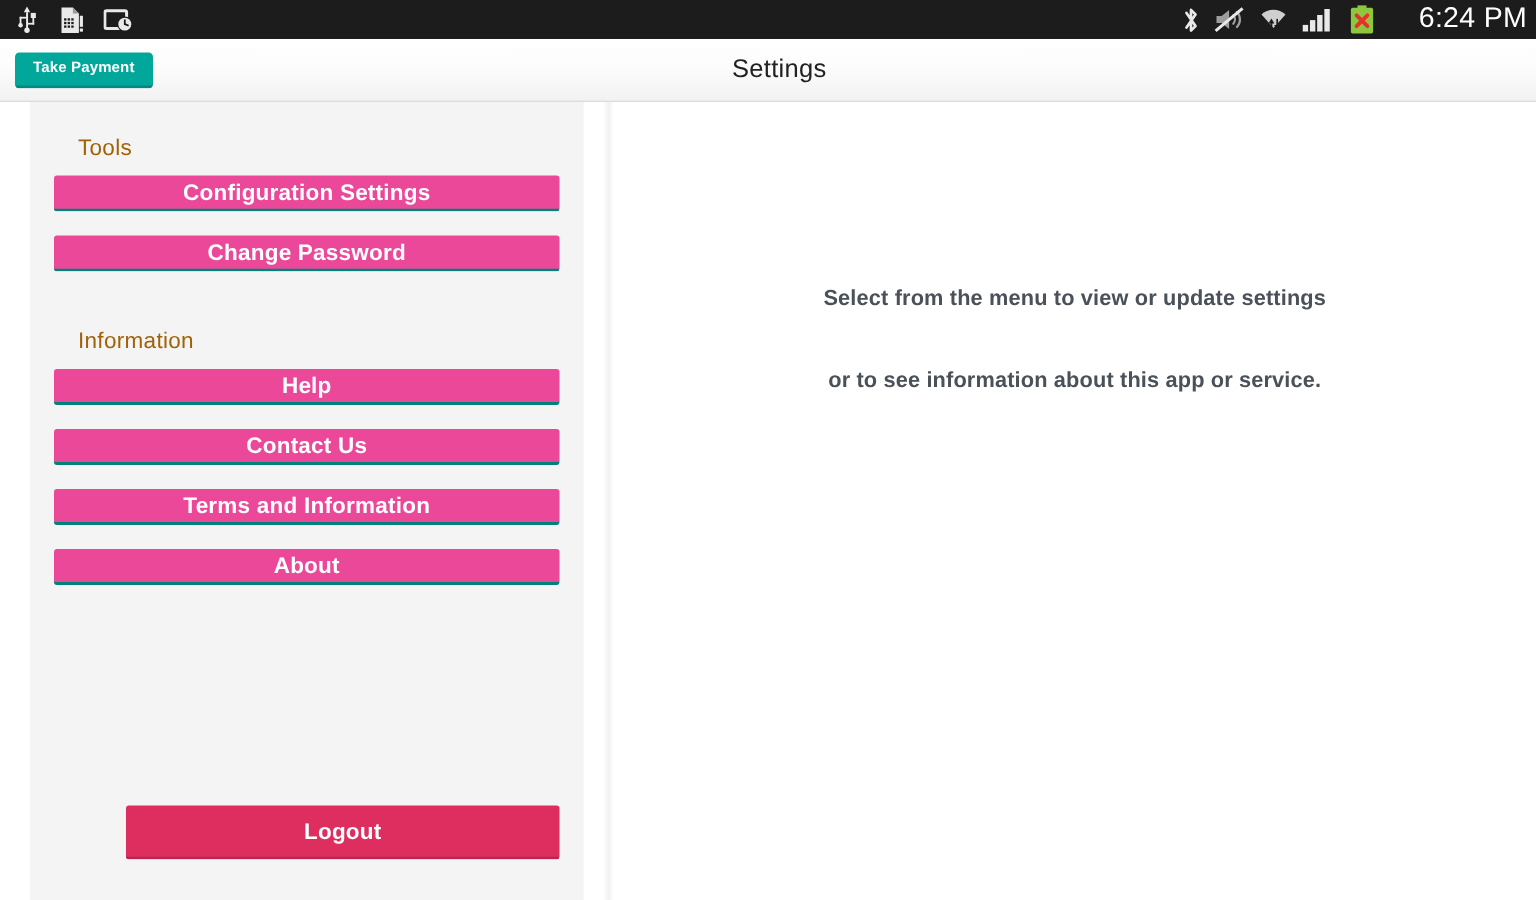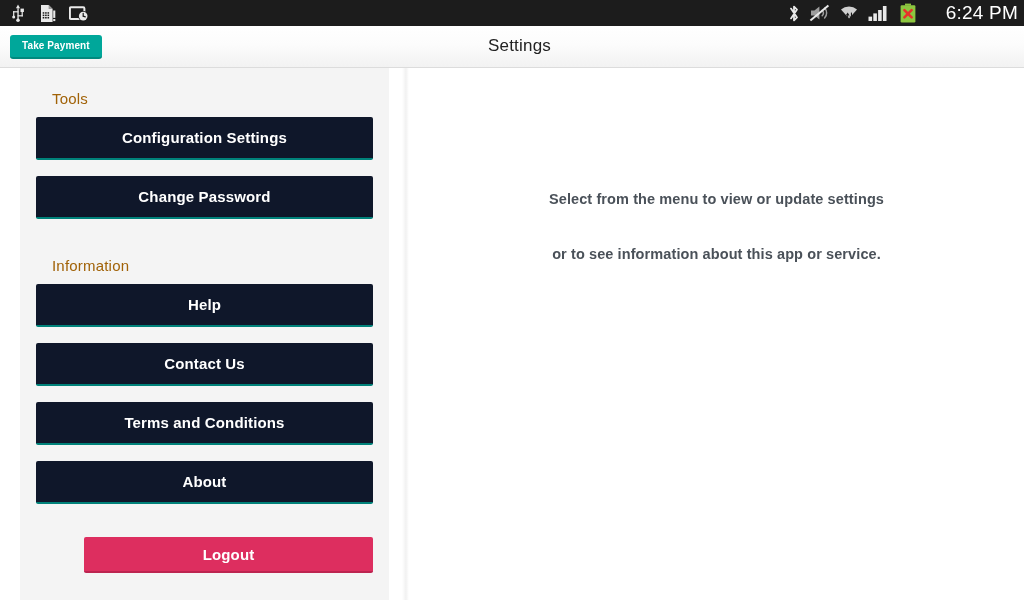--- a/index.html
+++ b/index.html
@@ -128,23 +128,23 @@
     font-size: 15px;
     color: #a16207;
     font-weight: normal;
     letter-spacing: 0.2px;
   }
 
   .menu-btn {
     display: block;
     width: 100%;
     box-sizing: border-box;
-    height: 43px;
+    height: 24px;
     margin: 0 0 16px 0;
-    background: #0f172a;
+    background: #ec4899;
     border: none;
     border-bottom: 2px solid #00827a;
     border-radius: 2px;
     color: #ffffff;
     font-size: 15px;
     font-weight: bold;
     letter-spacing: 0.15px;
     cursor: pointer;
     text-align: center;
     font-family: "Liberation Sans", sans-serif;
@@ -306,21 +306,21 @@
       <button class="menu-btn first-of-group">Configuration Settings</button>
 
       <button class="menu-btn">Change Password</button>
 
       <div class="section-title">Information</div>
 
       <button class="menu-btn first-of-group">Help</button>
 
       <button class="menu-btn">Contact Us</button>
 
-      <button class="menu-btn">Terms and Conditions</button>
+      <button class="menu-btn">Terms and Information</button>
 
       <button class="menu-btn">About</button>
 
       <button class="logout-btn">Logout</button>
     </div>
 
     <div class="divider-shadow"></div>
 
     <div class="main-panel">
       <div class="main-message">

